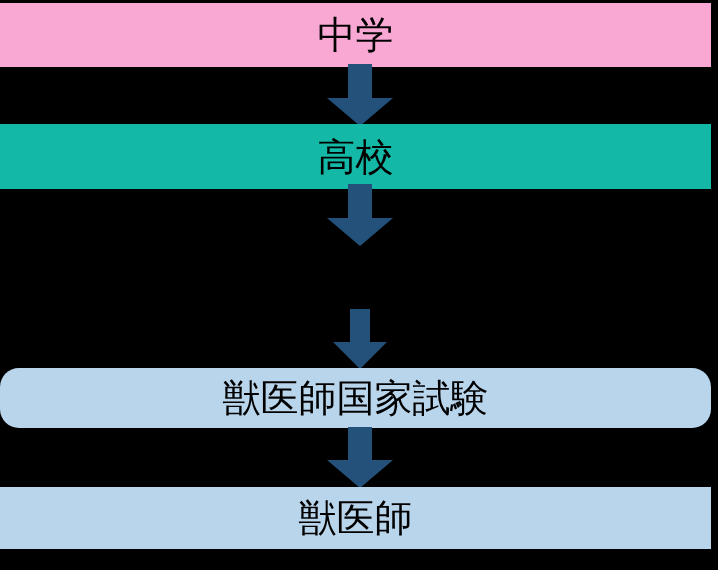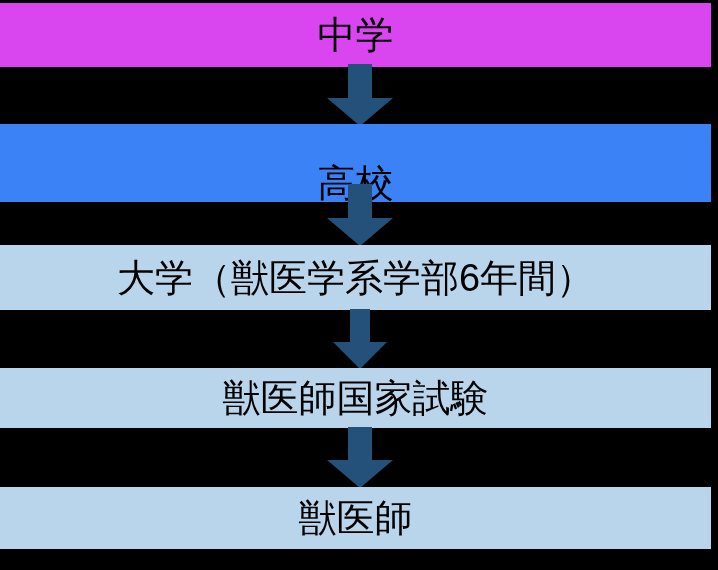--- a/index.html
+++ b/index.html
@@ -39,51 +39,48 @@
   }
   .flow-arrow svg {
     display: block;
   }
 </style>
 </head>
 <body>
 
 <div id="flow-root" style="background: rgb(0, 0, 0);">
 
-  <div class="flow-box" id="box-1" style="top: 3px; height: 64px; background: #d946ef;">
+  <div class="flow-box" id="box-1" style="top: 3px; height: 64px; background: #f9a8d4;">
     <span class="flow-box-label">中学</span>
   </div>
 
   <div class="flow-arrow" id="arrow-1" style="top: 64px; left: 327px; width: 66px; height: 62px;">
     <svg viewBox="0 0 66 62" width="66" height="62" aria-hidden="true">
       <polygon points="21,0 45,0 45,34 66,34 33,62 0,34 21,34" fill="#245179"></polygon>
     </svg>
   </div>
 
-  <div class="flow-box" id="box-2" style="top: 124px; height: 78px; background: #3b82f6; align-items: flex-end;">
+  <div class="flow-box" id="box-2" style="top: 124px; height: 65px; background: #14b8a6;">
     <span class="flow-box-label">高校</span>
   </div>
 
   <div class="flow-arrow" id="arrow-2" style="top: 184px; left: 327px; width: 66px; height: 62px;">
     <svg viewBox="0 0 66 62" width="66" height="62" aria-hidden="true">
       <polygon points="21,0 45,0 45,34 66,34 33,62 0,34 21,34" fill="#245179"></polygon>
     </svg>
   </div>
 
-  <div class="flow-box" id="box-3" style="top: 245px; height: 65px; background: rgb(185, 213, 236);">
-    <span class="flow-box-label">大学（獣医学系学部6年間）</span>
-  </div>
 
   <div class="flow-arrow" id="arrow-3" style="top: 309px; left: 333px; width: 54px; height: 60px;">
     <svg viewBox="0 0 54 60" width="54" height="60" aria-hidden="true">
       <polygon points="17,0 37,0 37,33 54,33 27,60 0,33 17,33" fill="#245179"></polygon>
     </svg>
   </div>
 
-  <div class="flow-box" id="box-4" style="top: 368px; height: 60px; background: rgb(185, 213, 236);">
+  <div class="flow-box" id="box-4" style="top: 368px; height: 60px; background: rgb(185, 213, 236); border-radius: 19px;">
     <span class="flow-box-label">獣医師国家試験</span>
   </div>
 
   <div class="flow-arrow" id="arrow-4" style="top: 427px; left: 327px; width: 66px; height: 61px;">
     <svg viewBox="0 0 66 61" width="66" height="61" aria-hidden="true">
       <polygon points="21,0 45,0 45,33 66,33 33,61 0,33 21,33" fill="#245179"></polygon>
     </svg>
   </div>
 
   <div class="flow-box" id="box-5" style="top: 487px; height: 62px; background: rgb(185, 213, 236);">

